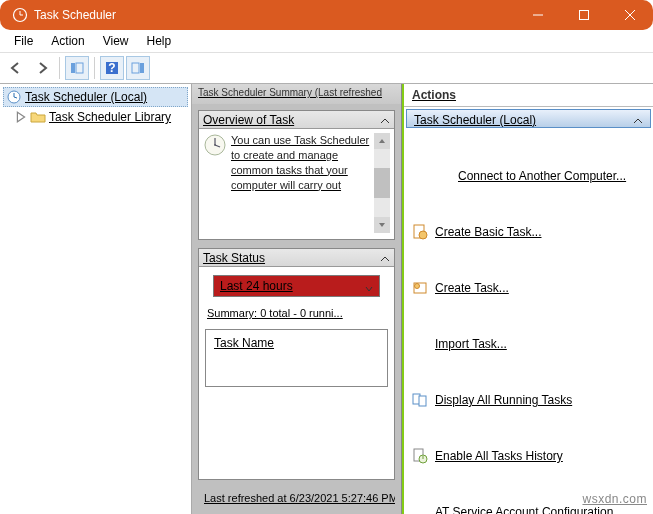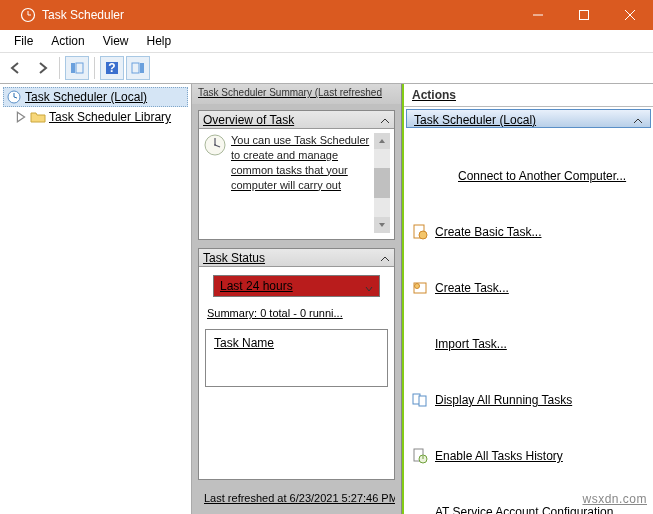--- a/index.html
+++ b/index.html
@@ -1,17 +1,17 @@
 <!DOCTYPE html>
 <html><head>
   <meta charset="utf-8">
   <style>
     * { box-sizing: border-box; font-family: "Segoe UI", Tahoma, sans-serif; font-size: 12px; }
     body { margin: 0; width: 653px; height: 514px; background: #fff; overflow: hidden; }
-    .titlebar { height: 30px; background: #da5a20; display: flex; align-items: center; padding-left: 20px; color: #fff; }
+    .titlebar { height: 30px; background: #da5a20; display: flex; align-items: center; padding-left: 12px; color: #fff; border-radius: 10px; }
     .titlebar .title-icon { width: 16px; height: 16px; display: inline-flex; align-items: center; justify-content: center; margin-right: 6px; }
     .titlebar .title-text { flex: 1; font-size: 12px; }
     .titlebar .win-ctrls { display: flex; }
     .win-ctrl { width: 46px; height: 30px; display: flex; align-items: center; justify-content: center; color: #fff; }
     .win-ctrl svg { width: 10px; height: 10px; stroke: #fff; }
     .menubar { height: 22px; display: flex; align-items: center; padding: 0 6px; gap: 2px; background: #fff; }
     .menubar .menu-item { padding: 2px 8px; font-size: 12px; }
     .toolbar { height: 32px; border-top: 1px solid #e0e0e0; border-bottom: 1px solid #b0b0b0; display: flex; align-items: center; padding: 0 4px; gap: 2px; background: #fff; }
     .tool-btn { width: 24px; height: 24px; display: flex; align-items: center; justify-content: center; border: 1px solid transparent; }
     .tool-btn.boxed { border: 1px solid #a8c8e4; background: #e8f0f8; }

